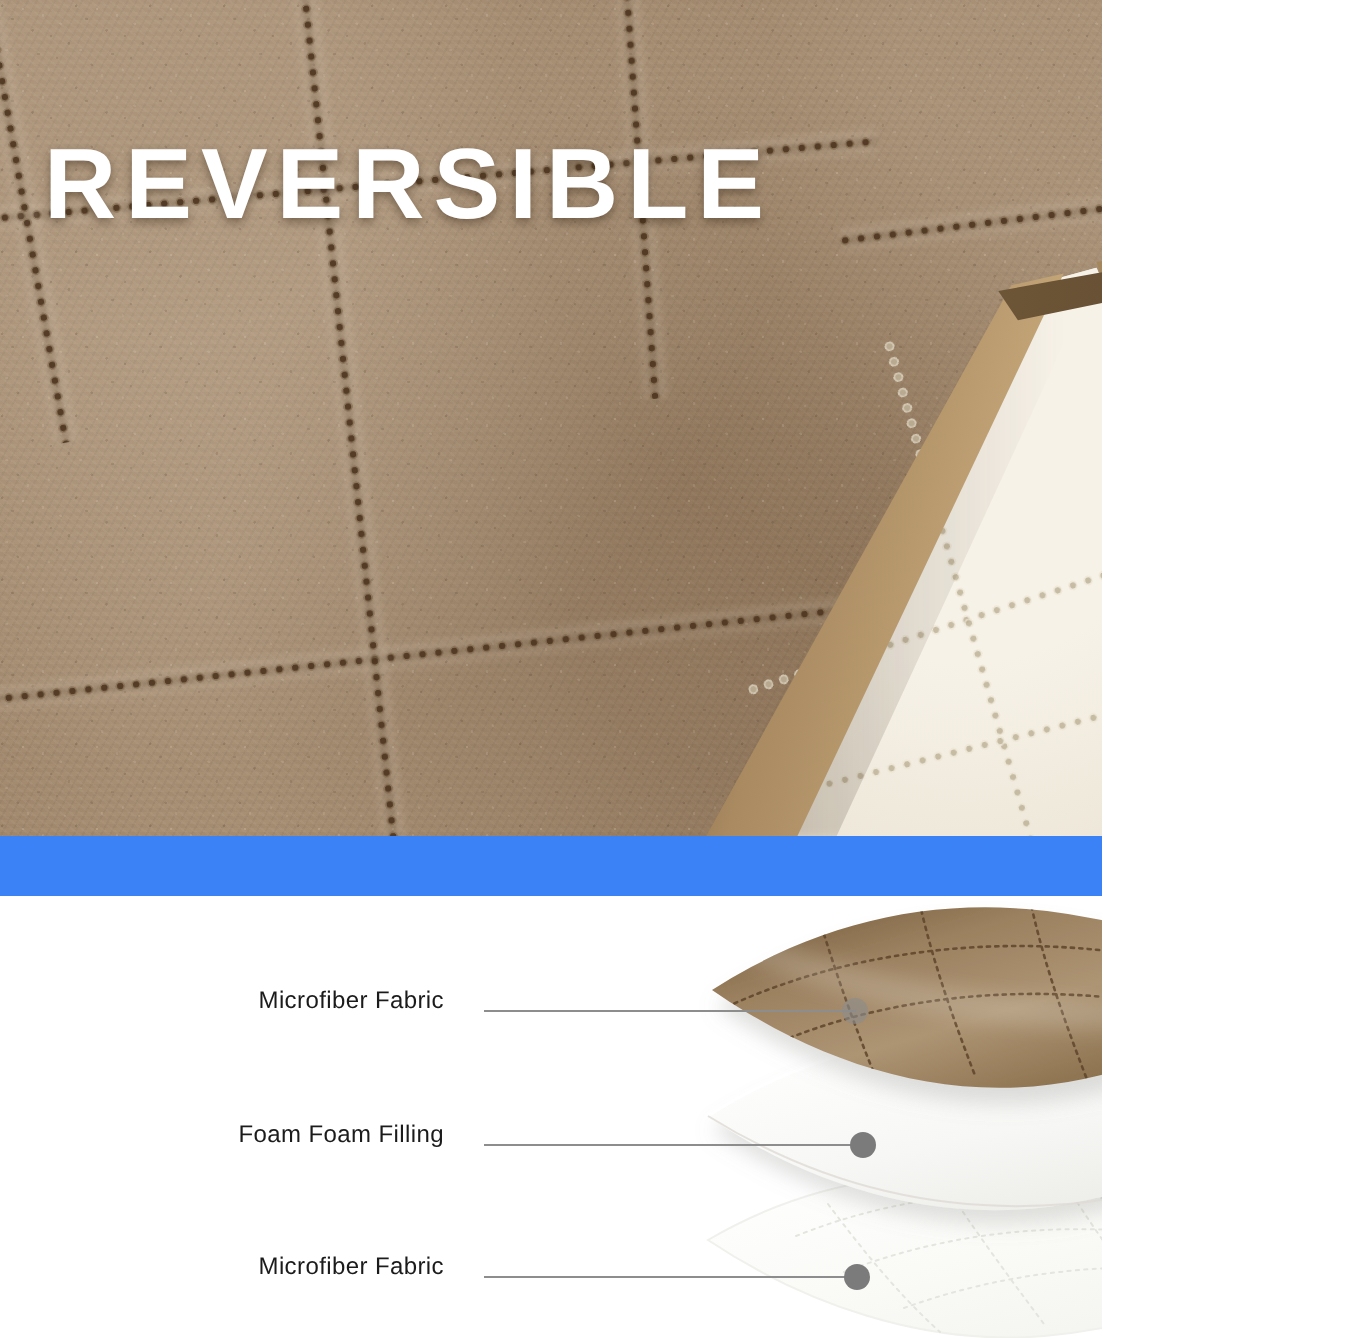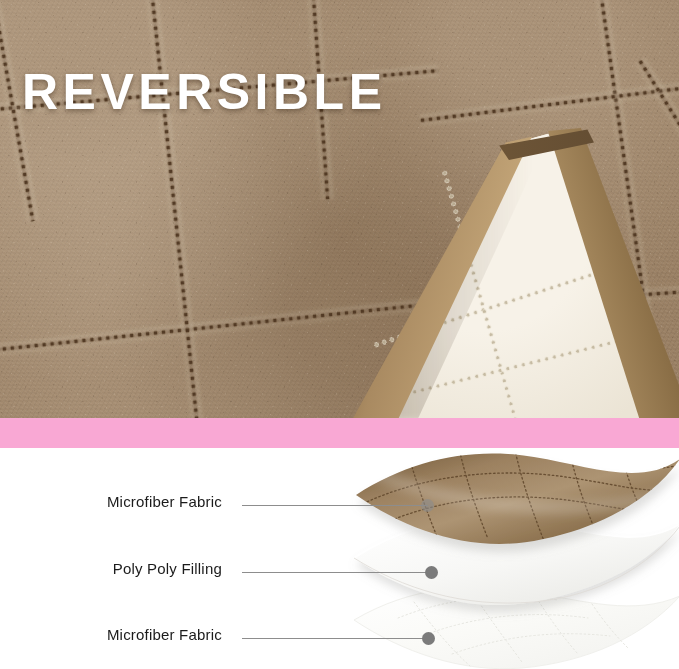--- a/index.html
+++ b/index.html
@@ -1,18 +1,18 @@
 <!DOCTYPE html>
 <html><head>
 <meta charset="utf-8">
 <style>
   html,body{margin:0;padding:0;background:#fff;}
   body{width:679px;height:669px;overflow:hidden;
        font-family:"Liberation Sans","DejaVu Sans",sans-serif;}
-  #page{position:relative;width:679px;height:669px;background:#f9a8d4;overflow:hidden;}
+  #page{position:relative;width:551px;height:669px;background:#3b82f6;overflow:hidden;}
 
   
   #photo{position:absolute;left:0;top:0;width:679px;height:418px;overflow:hidden;
          background:#94795c;}
 
   
   .suede{position:absolute;inset:0;
     background-color:#9a8064;
     background-image:
       radial-gradient(circle at 12% 18%, rgba(255,240,220,.20) 0 14%, rgba(0,0,0,0) 45%),
@@ -94,21 +94,21 @@
   #banner{position:absolute;left:0;top:417px;width:372px;height:31px;background:#000000;
     display:flex;align-items:center;}
   #banner-text{color:#ffffff;font-size:20px;font-weight:bold;letter-spacing:.1px;
     padding-left:11px;white-space:nowrap;}
 
   
   #diagram{position:absolute;left:0;top:448px;width:679px;height:221px;background:#ffffff;}
 
   .callout{position:absolute;height:0;}
   .callout-label{position:absolute;right:0;top:-12px;white-space:nowrap;
-    color:#1b1b1b;font-size:15px;font-weight:normal;letter-spacing:.2px;}
+    color:#1b1b1b;font-size:12px;font-weight:normal;letter-spacing:.2px;}
   .leader{position:absolute;height:1px;background:#8d8d8d;}
   .leader-dot{position:absolute;width:13px;height:13px;border-radius:50%;
     background:#7b7b7b;top:-6px;}
   .leader-dot.faint{background:rgba(140,140,140,.62);}
 
   
   .sheet{position:absolute;}
   .sheet svg{display:block;overflow:visible;}
 
   
@@ -257,21 +257,21 @@
       </svg>
     </div>
 
     <div class="callout" style="left:0;top:57px;width:428px;">
       <span class="callout-label" style="right:206px;">Microfiber Fabric</span>
       <div class="leader" style="left:242px;top:0;width:186px;"></div>
       <div class="leader-dot faint" style="left:421px;"></div>
     </div>
 
     <div class="callout" style="left:0;top:124px;width:435px;">
-      <span class="callout-label" style="right:213px;">Poly Poly Filling</span>
+      <span class="callout-label" style="right:213px;">Foam Foam Filling</span>
       <div class="leader" style="left:242px;top:0;width:190px;"></div>
       <div class="leader-dot" style="left:425px;"></div>
     </div>
 
     <div class="callout" style="left:0;top:190px;width:435px;">
       <span class="callout-label" style="right:213px;">Microfiber Fabric</span>
       <div class="leader" style="left:242px;top:0;width:187px;"></div>
       <div class="leader-dot" style="left:422px;"></div>
     </div>
 

